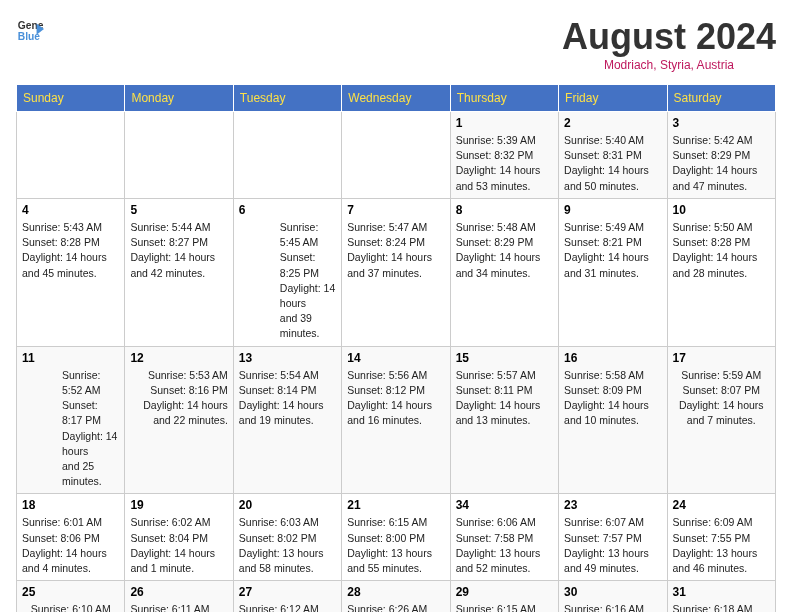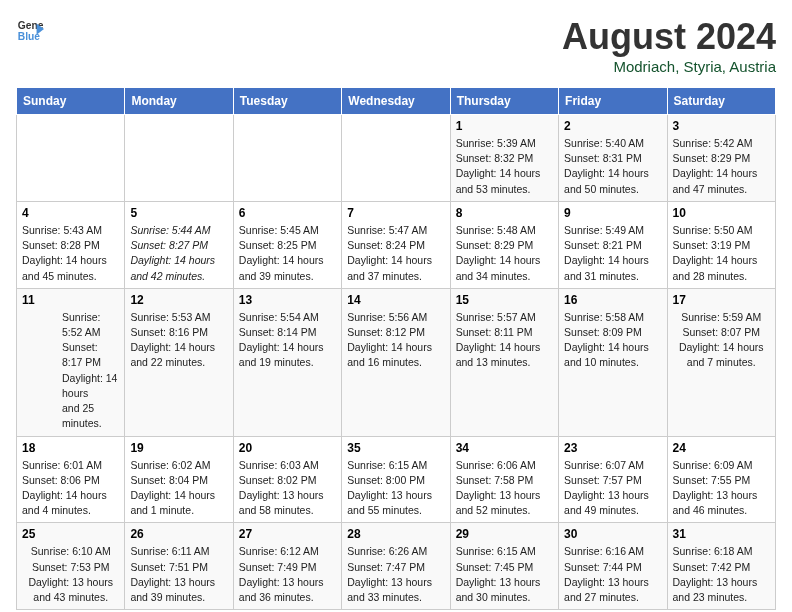--- a/index.html
+++ b/index.html
@@ -19,43 +19,43 @@
     .logo {
       display: flex;
       align-items: center;
       gap: 4px;
     }
     .logo-icon {
       width: 28px;
       height: 28px;
     }
     .title-area {
-      text-align: right;
+      text-align: center;
     }
     .cal-title {
       font-size: 36px;
       font-weight: bold;
       color: #333;
     }
     .cal-subtitle {
-      font-size: 15px;
-      color: #14532d;
+      font-size: 12px;
+      color: #be185d;
     }
     table {
       width: 100%;
       border-collapse: collapse;
       font-size: 11px;
     }
     thead tr th {
       background-color: #4472c4;
-      color: #ffffff;
+      color: #fde047;
       text-align: left;
       padding: 6px 6px;
       font-size: 12px;
-      font-weight: bold;
+      font-weight: normal;
       border: 1px solid #fff;
     }
     tbody tr td {
       border: 1px solid #ccc;
       vertical-align: top;
       padding: 4px 5px;
       height: 80px;
       width: calc(100% / 7);
       background: #fff;
     }
@@ -137,28 +137,28 @@
       <tr>
         <td>
           <span class="day-num">4</span>
           <div class="day-info" style="white-space: pre-line;">Sunrise: 5:43 AM
 Sunset: 8:28 PM
 Daylight: 14 hours
 and 45 minutes.</div>
         </td>
         <td>
           <span class="day-num">5</span>
-          <div class="day-info" style="white-space: pre-line; font-style: italic;">Sunrise: 5:44 AM
+          <div class="day-info" style="white-space: pre-line;">Sunrise: 5:44 AM
 Sunset: 8:27 PM
 Daylight: 14 hours
 and 42 minutes.</div>
         </td>
         <td>
           <span class="day-num">6</span>
-          <div class="day-info" style="white-space: pre-line;">Sunrise: 5:45 AM
+          <div class="day-info" style="white-space: pre-line; margin-left: 41px;">Sunrise: 5:45 AM
 Sunset: 8:25 PM
 Daylight: 14 hours
 and 39 minutes.</div>
         </td>
         <td>
           <span class="day-num">7</span>
           <div class="day-info" style="white-space: pre-line;">Sunrise: 5:47 AM
 Sunset: 8:24 PM
 Daylight: 14 hours
 and 37 minutes.</div>
@@ -173,36 +173,36 @@
         <td>
           <span class="day-num">9</span>
           <div class="day-info" style="white-space: pre-line;">Sunrise: 5:49 AM
 Sunset: 8:21 PM
 Daylight: 14 hours
 and 31 minutes.</div>
         </td>
         <td>
           <span class="day-num">10</span>
           <div class="day-info" style="white-space: pre-line;">Sunrise: 5:50 AM
-Sunset: 3:19 PM
+Sunset: 8:28 PM
 Daylight: 14 hours
 and 28 minutes.</div>
         </td>
       </tr>
       <tr>
         <td>
           <span class="day-num">11</span>
           <div class="day-info" style="white-space: pre-line; margin-left: 40px;">Sunrise: 5:52 AM
 Sunset: 8:17 PM
 Daylight: 14 hours
 and 25 minutes.</div>
         </td>
         <td>
           <span class="day-num">12</span>
-          <div class="day-info" style="white-space: pre-line;">Sunrise: 5:53 AM
+          <div class="day-info" style="white-space: pre-line; text-align: right;">Sunrise: 5:53 AM
 Sunset: 8:16 PM
 Daylight: 14 hours
 and 22 minutes.</div>
         </td>
         <td>
           <span class="day-num">13</span>
           <div class="day-info" style="white-space: pre-line;">Sunrise: 5:54 AM
 Sunset: 8:14 PM
 Daylight: 14 hours
 and 19 minutes.</div>
@@ -252,21 +252,21 @@
 and 1 minute.</div>
         </td>
         <td>
           <span class="day-num">20</span>
           <div class="day-info" style="white-space: pre-line;">Sunrise: 6:03 AM
 Sunset: 8:02 PM
 Daylight: 13 hours
 and 58 minutes.</div>
         </td>
         <td>
-          <span class="day-num">35</span>
+          <span class="day-num">21</span>
           <div class="day-info" style="white-space: pre-line;">Sunrise: 6:15 AM
 Sunset: 8:00 PM
 Daylight: 13 hours
 and 55 minutes.</div>
         </td>
         <td>
           <span class="day-num">34</span>
           <div class="day-info" style="white-space: pre-line;">Sunrise: 6:06 AM
 Sunset: 7:58 PM
 Daylight: 13 hours

